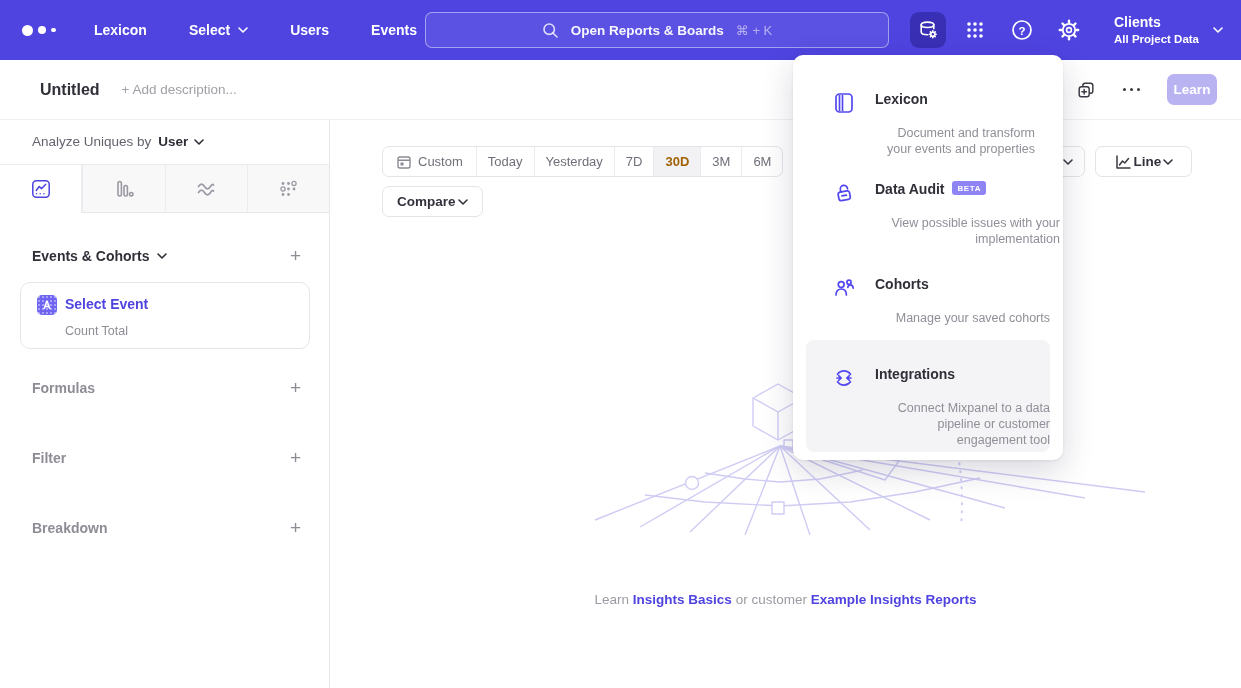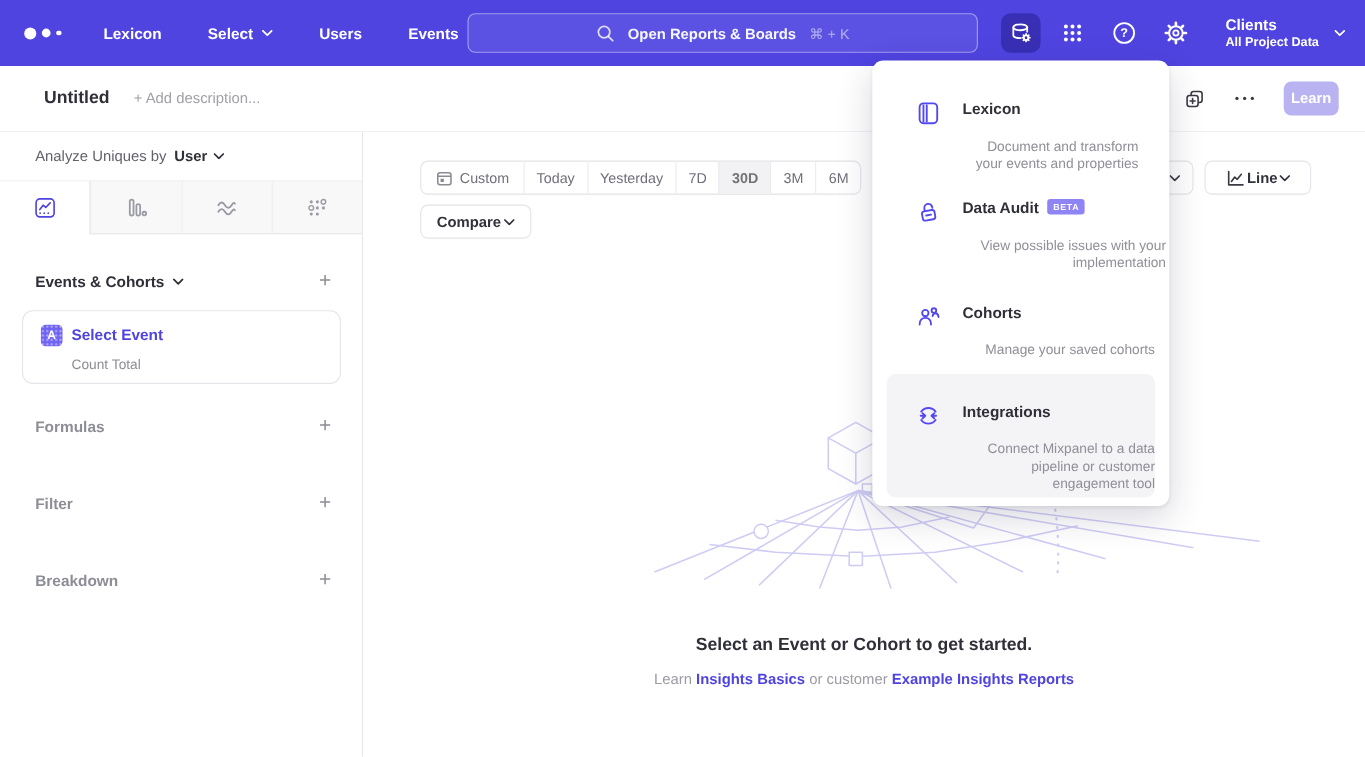--- a/index.html
+++ b/index.html
@@ -91,21 +91,21 @@
   .g1 { top:258px; } .g2 { top:328px; } .g3 { top:398px; }
 
   
   .main { position:absolute; left:330px; top:120px; right:0; bottom:0; background:#fff; }
   .dateseg {
     position:absolute; left:52px; top:26px; height:31px; display:flex; align-items:stretch;
     border:1px solid #e4e4e8; border-radius:7px; background:#fff; overflow:hidden; font-size:13px; color:#6f6f7a;
   }
   .seg { display:flex; align-items:center; gap:6px; padding:0 11px; border-left:1px solid #ececf0; cursor:pointer; white-space:nowrap; }
   .seg:first-child { border-left:none; padding:0 13px; }
-  .seg.sel { background:#f2f2f4; color:#737373; font-weight:700; }
+  .seg.sel { background:#f2f2f4; color:#a16207; font-weight:700; }
   .btn {
     position:absolute; height:31px; border:1px solid #e4e4e8; border-radius:7px; background:#fff;
     display:flex; align-items:center; justify-content:center; gap:2px;
     font-size:13.5px; font-weight:600; color:#32323c; cursor:pointer;
   }
   .compare-btn { left:52px; top:66px; padding:0 14px; }
   .mini-dd { left:675px; top:26px; width:80px; justify-content:flex-end; padding-right:11px; color:#3a3a42; z-index:1; }
   .line-btn { left:765px; top:26px; width:97px; }
 
   
@@ -413,21 +413,20 @@
       <polyline points="3,3 3,15 16,15"></polyline>
       <polyline points="5.5,12 8.5,8 10.8,10 14.5,5.5"></polyline>
     </svg>
     <span>Line</span>
     <svg class="chev">
         <use href="#chev"></use>
       </svg>
   </div>
 
   <div class="empty">
-    <div class="empty-title">Select an Event or Cohort to get started.</div>
     <div class="empty-line">
       <span>Learn </span><a>Insights Basics</a><span> or customer </span><a>Example Insights Reports</a>
     </div>
   </div>
 </div>
 
 <div class="panel">
   <div class="hover-bg"></div>
 
   <div class="menu-item mi1">

